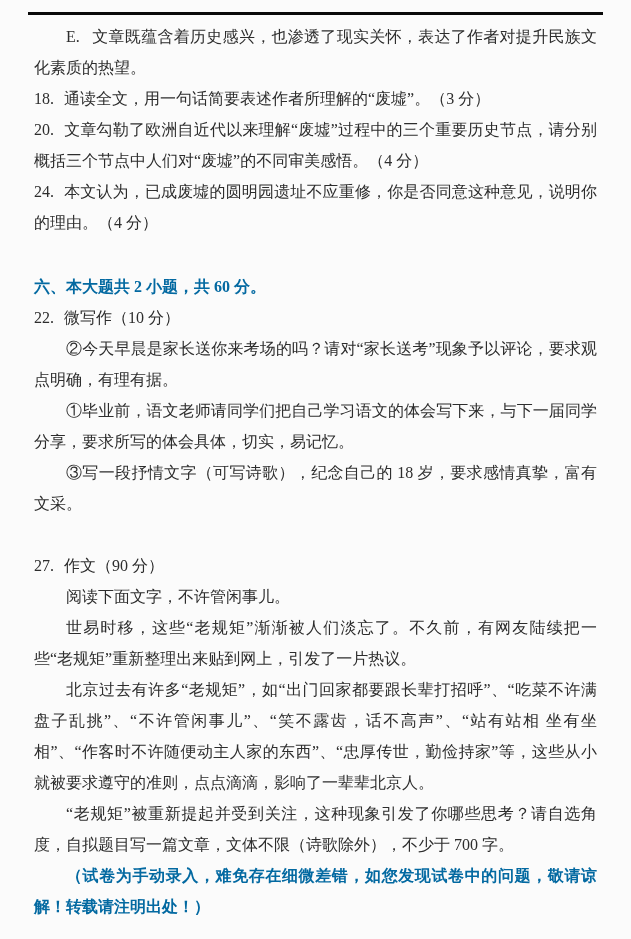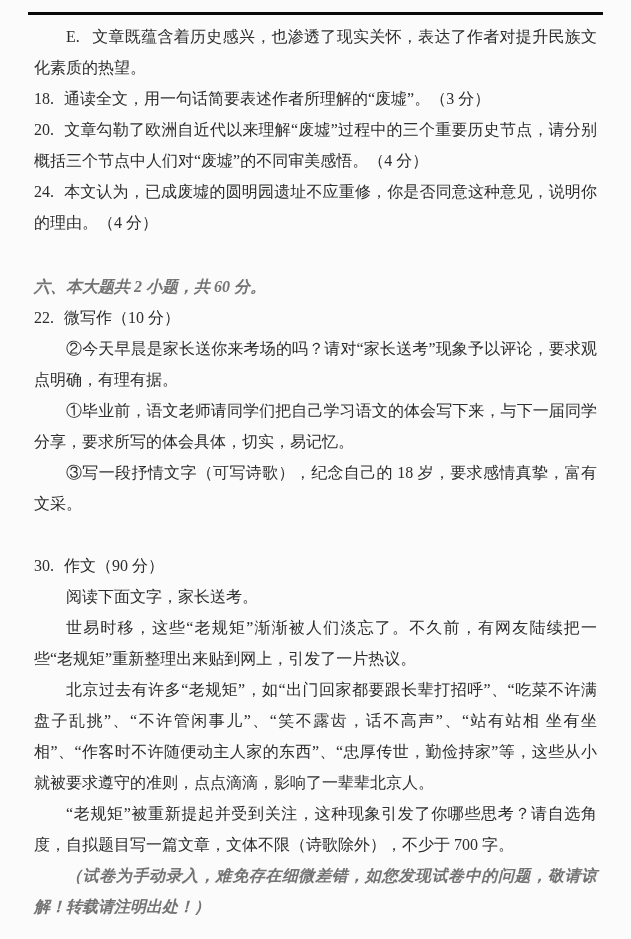--- a/index.html
+++ b/index.html
@@ -38,22 +38,21 @@
     min-width: 30px;
     text-indent: 0;
   }
   .num-sub {
     display: inline-block;
     min-width: 26px;
     text-indent: 0;
   }
   p.bold {
     font-weight: bold;
-    color: #737373;
-    font-style: italic;
+    color: #0369a1;
   }
   .gap-lg {
     margin-top: 31px !important;
   }
   .gap-xl {
     margin-top: 33px !important;
   }
 </style>
 </head>
 <body>
@@ -74,23 +73,23 @@
 
   <p class="para"><span class="num">22.</span><span>微写作（10 分）</span></p>
 
 
   <p class="para indent"><span>②今天早晨是家长送你来考场的吗？请对“家长送考”现象予以评论，要求观点明确，有理有据。</span></p>
 
   <p class="para indent"><span>①毕业前，语文老师请同学们把自己学习语文的体会写下来，与下一届同学分享，要求所写的体会具体，切实，易记忆。</span></p>
 
   <p class="para indent"><span>③写一段抒情文字（可写诗歌），纪念自己的 18 岁，要求感情真挚，富有文采。</span></p>
 
-  <p class="para gap-lg"><span class="num">30.</span><span>作文（90 分）</span></p>
+  <p class="para gap-lg"><span class="num">27.</span><span>作文（90 分）</span></p>
 
-  <p class="para indent"><span>阅读下面文字，家长送考。</span></p>
+  <p class="para indent"><span>阅读下面文字，不许管闲事儿。</span></p>
 
   <p class="para indent"><span>世易时移，这些“老规矩”渐渐被人们淡忘了。不久前，有网友陆续把一些“老规矩”重新整理出来贴到网上，引发了一片热议。</span></p>
 
   <p class="para indent"><span>北京过去有许多“老规矩”，如“出门回家都要跟长辈打招呼”、“吃菜不许满盘子乱挑”、“不许管闲事儿”、“笑不露齿，话不高声”、“站有站相 坐有坐相”、“作客时不许随便动主人家的东西”、“忠厚传世，勤俭持家”等，这些从小就被要求遵守的准则，点点滴滴，影响了一辈辈北京人。</span></p>
 
   <p class="para indent"><span>“老规矩”被重新提起并受到关注，这种现象引发了你哪些思考？请自选角度，自拟题目写一篇文章，文体不限（诗歌除外），不少于 700 字。</span></p>
 
   <p class="para indent bold"><span>（试卷为手动录入，难免存在细微差错，如您发现试卷中的问题，敬请谅解！转载请注明出处！）</span></p>
 
 </div>

